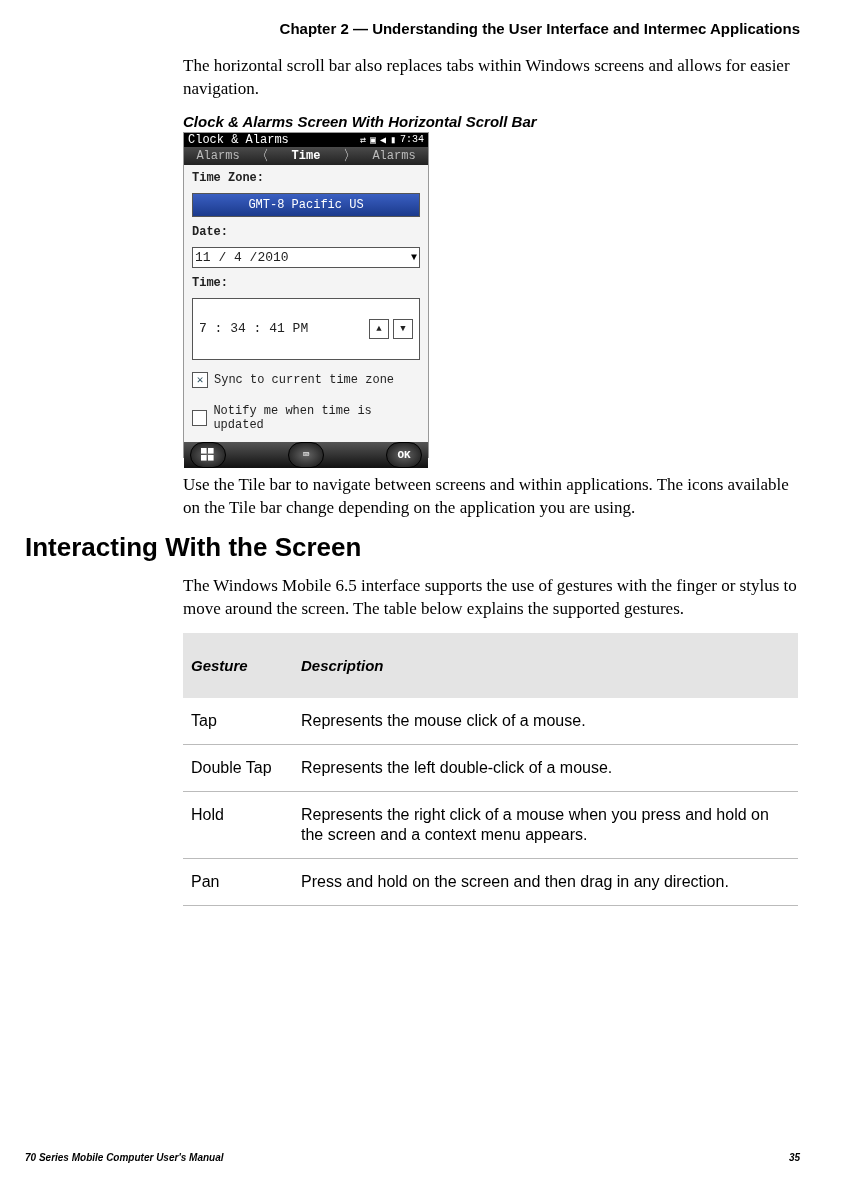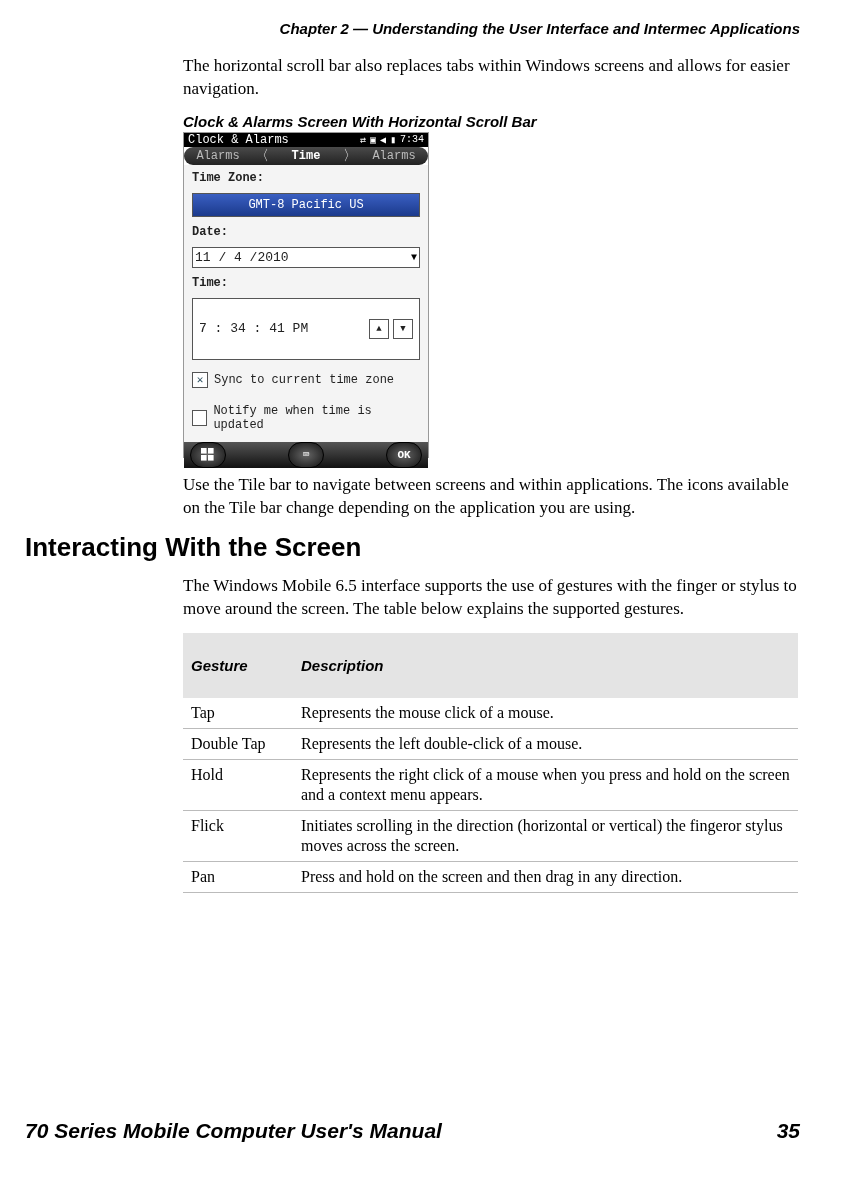--- a/index.html
+++ b/index.html
@@ -8,21 +8,20 @@
     height: 1179px;
     font-family: Georgia, 'Times New Roman', serif;
     background: #fff;
     color: #000;
     position: relative;
     padding: 20px 50px 30px 25px;
   }
   .header-line {
     font-family: Arial, sans-serif;
     font-weight: bold;
-    font-style: italic;
     font-size: 15px;
     text-align: right;
     margin-bottom: 18px;
   }
   .body-text {
     font-family: Georgia, serif;
     font-size: 17px;
     line-height: 1.35;
     margin-left: 158px;
     margin-bottom: 12px;
@@ -58,21 +57,20 @@
     font-size: 12px;
   }
   .ss-title-icons { display: flex; align-items: center; gap: 4px; font-size: 10px;}
   .ss-tabbar {
     height: 28px;
     background: linear-gradient(#4a4a4a, #222);
     display: flex;
     align-items: center;
     color: #ddd;
     font-size: 12px;
-    border-radius: 13px;
   }
   .ss-tab-side { flex: 1; text-align: center; color: #bbb;}
   .ss-tab-mid { flex: 1; text-align: center; font-weight: bold; color: #fff;}
   .ss-chev { width: 20px; text-align: center; font-size: 14px;}
   .ss-body { flex: 1; background: #f4f4f4; padding: 6px 8px; font-size: 12px; color: #222; display:flex; flex-direction:column; gap:8px;}
   .ss-label { font-weight: bold; font-size: 12px; }
   .ss-select {
     border: 1px solid #555;
     background: linear-gradient(#3a5fc2, #1b3a8c);
     color: #fff;
@@ -136,38 +134,38 @@
   .gesture-table th {
     background: #e4e4e4;
     font-family: Arial, sans-serif;
     font-weight: bold;
     font-style: italic;
     text-align: left;
     padding: 24px 8px;
     font-size: 15px;
   }
   .gesture-table td {
-    font-family: Liberation Serif, serif;
-    padding: 5px 8px;
+    font-family: Liberation Sans, sans-serif;
+    padding: 13px 8px;
     vertical-align: top;
     border-bottom: 1px solid #bbb;
     line-height: 1.25;
   }
   .gesture-table td.gcol { width: 110px; }
   .footer {
     position: absolute;
-    bottom: 36px;
+    bottom: 16px;
     left: 25px;
     right: 50px;
     display: flex;
     justify-content: space-between;
     font-family: Arial, sans-serif;
     font-style: italic;
     font-weight: bold;
-    font-size: 21px;
+    font-size: 10px;
   }
 </style>
 </head>
 <body>
 
 <div class="header-line">Chapter 2 — Understanding the User Interface and Intermec Applications</div>
 
 <p class="body-text">The horizontal scroll bar also replaces tabs within Windows screens and allows for easier navigation.</p>
 
 <div class="caption-text">Clock &amp; Alarms Screen With Horizontal Scroll Bar</div>
@@ -249,24 +247,20 @@
     </tr>
     <tr>
       <td class="gcol">Double Tap</td>
       <td>Represents the left double-click of a mouse.</td>
     </tr>
     <tr>
       <td class="gcol">Hold</td>
       <td>Represents the right click of a mouse when you press and hold on the screen and a context menu appears.</td>
     </tr>
     <tr>
-      <td class="gcol">Flick</td>
-      <td>Initiates scrolling in the direction (horizontal or vertical) the fingeror stylus moves across the screen.</td>
-    </tr>
-    <tr>
       <td class="gcol">Pan</td>
       <td>Press and hold on the screen and then drag in any direction.</td>
     </tr>
   </tbody>
 </table>
 
 <div class="footer">
   <span>70 Series Mobile Computer User's Manual</span>
   <span>35</span>
 </div>

